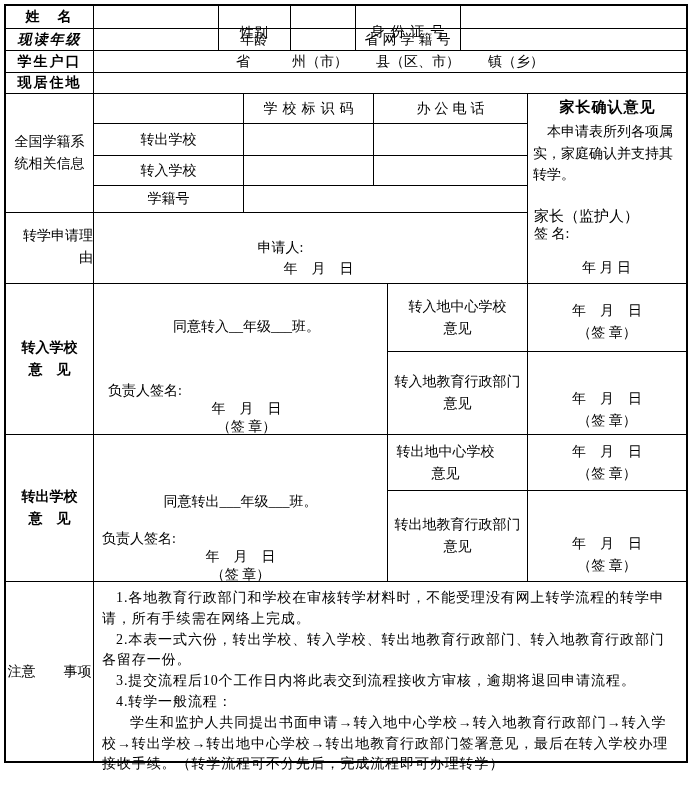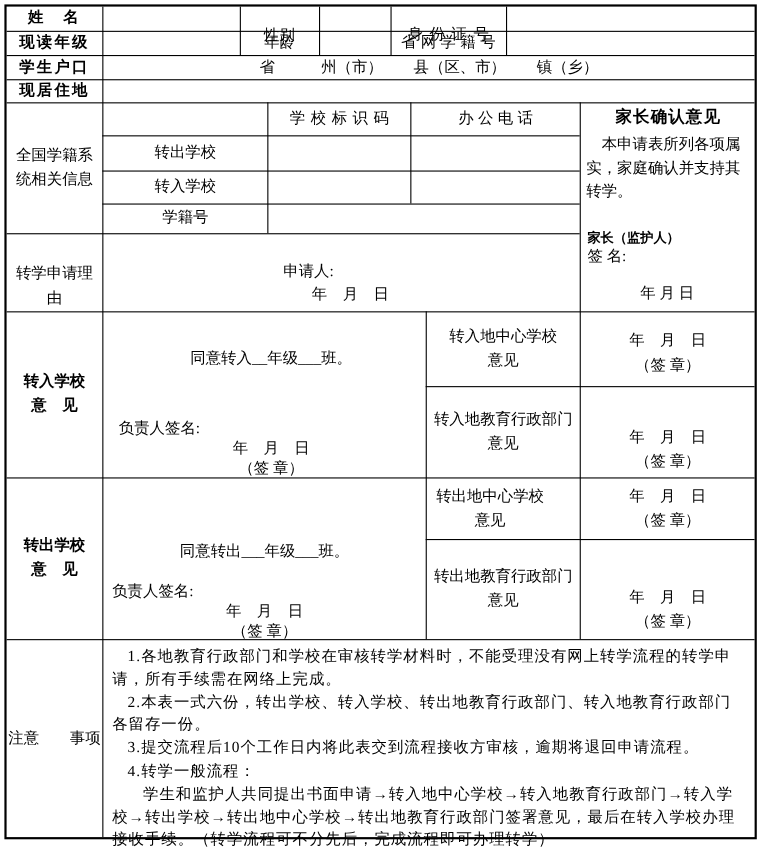--- a/index.html
+++ b/index.html
@@ -11,21 +11,21 @@
   .tborder{position:absolute;left:4px;top:4px;width:684px;height:759px;
     border:2px solid #000;box-sizing:border-box;}
   .vl{position:absolute;width:1px;background:#000;}
   .hl{position:absolute;height:1px;background:#000;}
   .cell{position:absolute;display:flex;align-items:center;justify-content:center;
     font-size:14px;line-height:22px;text-align:center;box-sizing:border-box;}
   .col{flex-direction:column;}
   .bold{font-weight:bold;}
   .ls2{letter-spacing:2px;}
   .abs{position:absolute;}
-  .small{font-size:12px;line-height:13px;font-weight:bold;}
+  .small{font-size:15px;line-height:13px;}
   .notes-content{display:block;text-align:left;font-size:14px;
     line-height:20.8px;letter-spacing:0.9px;padding:6px 8px 0 8px;}
   .notes-content p{margin:0;}
   .indent1{text-indent:1em;}
   .indent2{text-indent:2em;}
   .parent-block{display:block;text-align:left;}
   .parent-title{display:block;text-align:center;font-weight:bold;font-size:15px;
     margin-top:2px;letter-spacing:1px;}
   .parent-para{display:block;text-indent:1em;padding:0 4px;margin-top:3px;
     line-height:21.5px;}
@@ -58,21 +58,21 @@
   <div class="hl" style="top:283px;left:6px;width:680px;"></div>
   <div class="hl" style="top:351px;left:387px;width:299px;"></div>
   <div class="hl" style="top:434px;left:6px;width:680px;"></div>
   <div class="hl" style="top:490px;left:387px;width:299px;"></div>
   <div class="hl" style="top:581px;left:6px;width:680px;"></div>
 
   <div class="cell bold ls2" style="left:6px;top:6px;width:87px;height:22px;">姓　名</div>
   <div class="cell" style="left:219px;top:22px;width:70px;height:22px;">性别</div>
   <div class="cell" style="left:356px;top:6px;width:103px;height:22px;letter-spacing:6px;padding-left:6px;margin-top:15px;">身份证号</div>
 
-  <div class="cell bold ls2" style="left:6px;top:29px;width:87px;height:21px;">现读年级</div>
+  <div class="cell bold ls2" style="left:6px;top:29px;width:87px;height:21px;font-style:italic;">现读年级</div>
   <div class="cell" style="left:219px;top:29px;width:70px;height:21px;">年龄</div>
   <div class="cell" style="left:356px;top:29px;width:103px;height:21px;letter-spacing:4px;padding-left:4px;">省网学籍号</div>
 
   <div class="cell bold ls2" style="left:6px;top:51px;width:87px;height:21px;">学生户口</div>
   <div class="cell" style="left:94px;top:51px;width:592px;height:21px;">省　　　州（市）　　县（区、市）　　镇（乡）</div>
 
   <div class="cell bold ls2" style="left:6px;top:73px;width:87px;height:20px;">现居住地</div>
 
   <div class="cell col" style="left:6px;top:94px;width:87px;height:118px;">
     <span>全国学籍系</span>
@@ -85,21 +85,21 @@
   <div class="cell" style="left:94px;top:186px;width:149px;height:26px;">学籍号</div>
 
   <div class="cell parent-block" style="left:529px;top:94px;width:157px;height:189px;">
     <span class="parent-title">家长确认意见</span>
     <span class="parent-para">本申请表所列各项属实，家庭确认并支持其转学。</span>
     <span class="abs small" style="left:5px;top:116px;">家长（监护人）</span>
     <span class="abs" style="left:5px;top:129px;">签 名:</span>
     <span class="abs" style="left:53px;top:163px;">年 月 日</span>
   </div>
 
-  <div class="cell col" style="left:6px;top:226px;width:87px;height:70px;">
+  <div class="cell col" style="left:6px;top:212px;width:87px;height:70px;align-items:flex-end;">
     <span>转学申请理</span>
     <span>由</span>
   </div>
   <div class="cell col" style="left:94px;top:213px;width:433px;height:70px;justify-content:flex-end;padding-bottom:4px;line-height:21px;">
     <span style="transform:translateX(-30px);">申请人:</span>
     <span style="transform:translateX(8px);">年　月　日</span>
   </div>
 
   <div class="cell col bold" style="left:6px;top:284px;width:87px;height:150px;">
     <span>转入学校</span>

